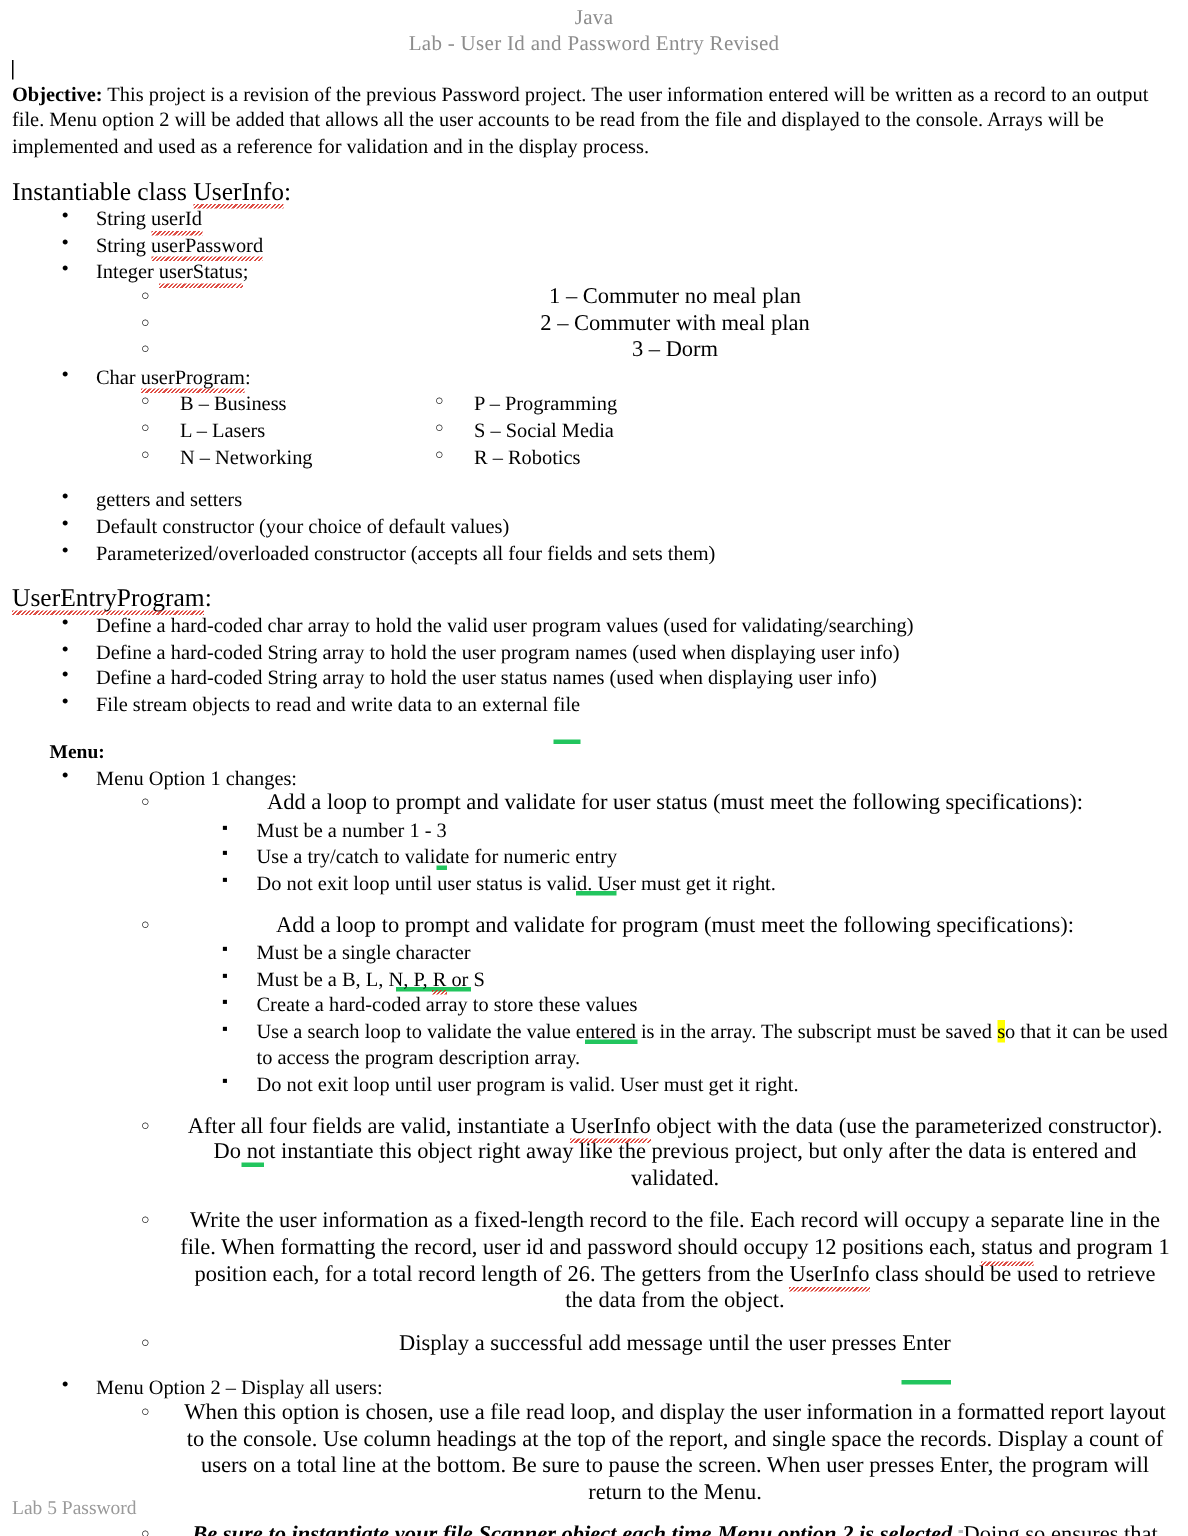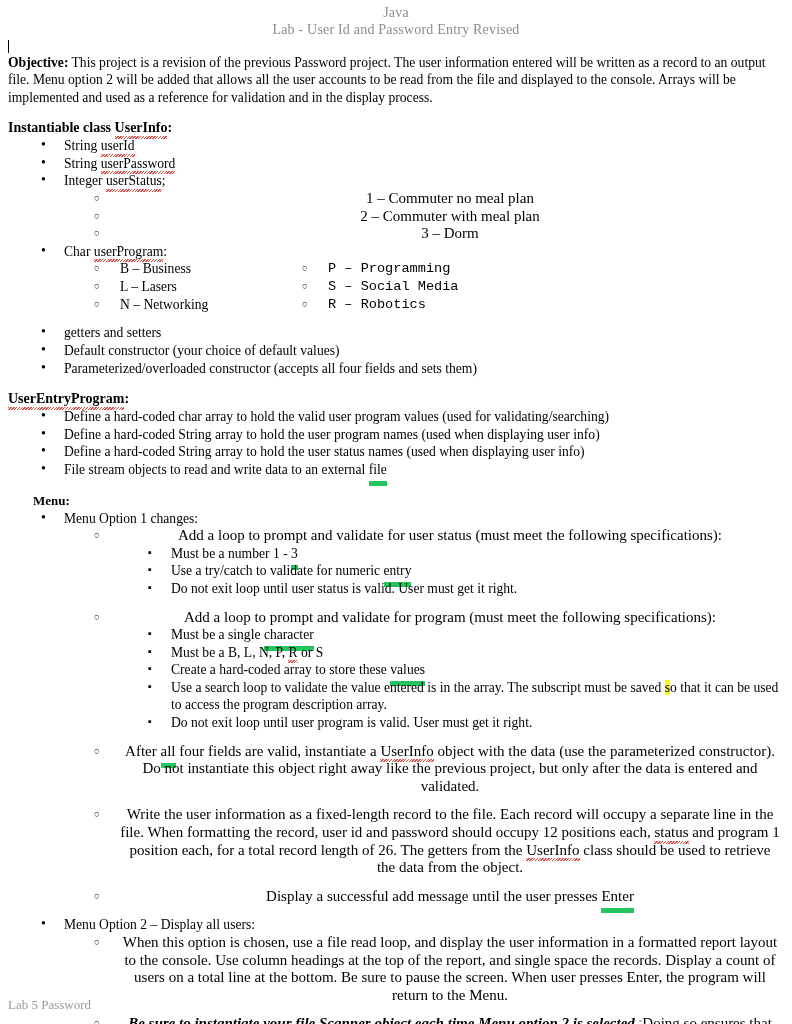--- a/index.html
+++ b/index.html
@@ -58,22 +58,22 @@
     margin: 0;
     text-align: left;
     line-height: 17.4px;
     font-size: 13.6px;
   }
   .b { font-weight: bold; }
   .bi { font-weight: bold; font-style: italic; }
 
   h3.section {
     margin: 0;
-    font-size: 14px;
-    font-weight: bold;
+    font-size: 17px;
+    font-weight: normal;
     line-height: 18px;
   }
   .spacer-md { height: 13px; }
   .spacer-lg { height: 17px; }
 
   
   .sq {
     position: relative;
     display: inline-block;
   }
@@ -87,22 +87,22 @@
     background-image:
       repeating-linear-gradient(135deg,
         #d93025 0px, #d93025 1px,
         transparent 1px, transparent 2px,
         #d93025 2px, #d93025 3px,
         transparent 3px, transparent 4px);
     opacity: .85;
   }
   
   .blu {
-    border-bottom: 5px solid #22c55e;
-    padding-bottom: 4px;
+    border-bottom: 3px solid #22c55e;
+    padding-bottom: 16px;
   }
   .hl {
     background: #ffff00;
   }
 
   
   ul.lvl1 {
     list-style: none;
     margin: 0;
     padding: 0;
@@ -167,21 +167,21 @@
     height: 53px;
   }
   .prog-cols ul {
     list-style: none;
     margin: 0;
     padding: 0;
     position: absolute;
     top: 0;
   }
   .prog-cols ul.colA { left: 0; }
-  .prog-cols ul.colB { left: 208px; font-family: Liberation Mono, monospace; }
+  .prog-cols ul.colB { left: 196px; }
   .prog-cols ul > li {
     position: relative;
     padding-left: 112px;
     line-height: 17.6px;
     font-size: 13.6px;
     white-space: nowrap;
   }
   .prog-cols ul > li::before {
     content: "\25CB";
     position: absolute;

